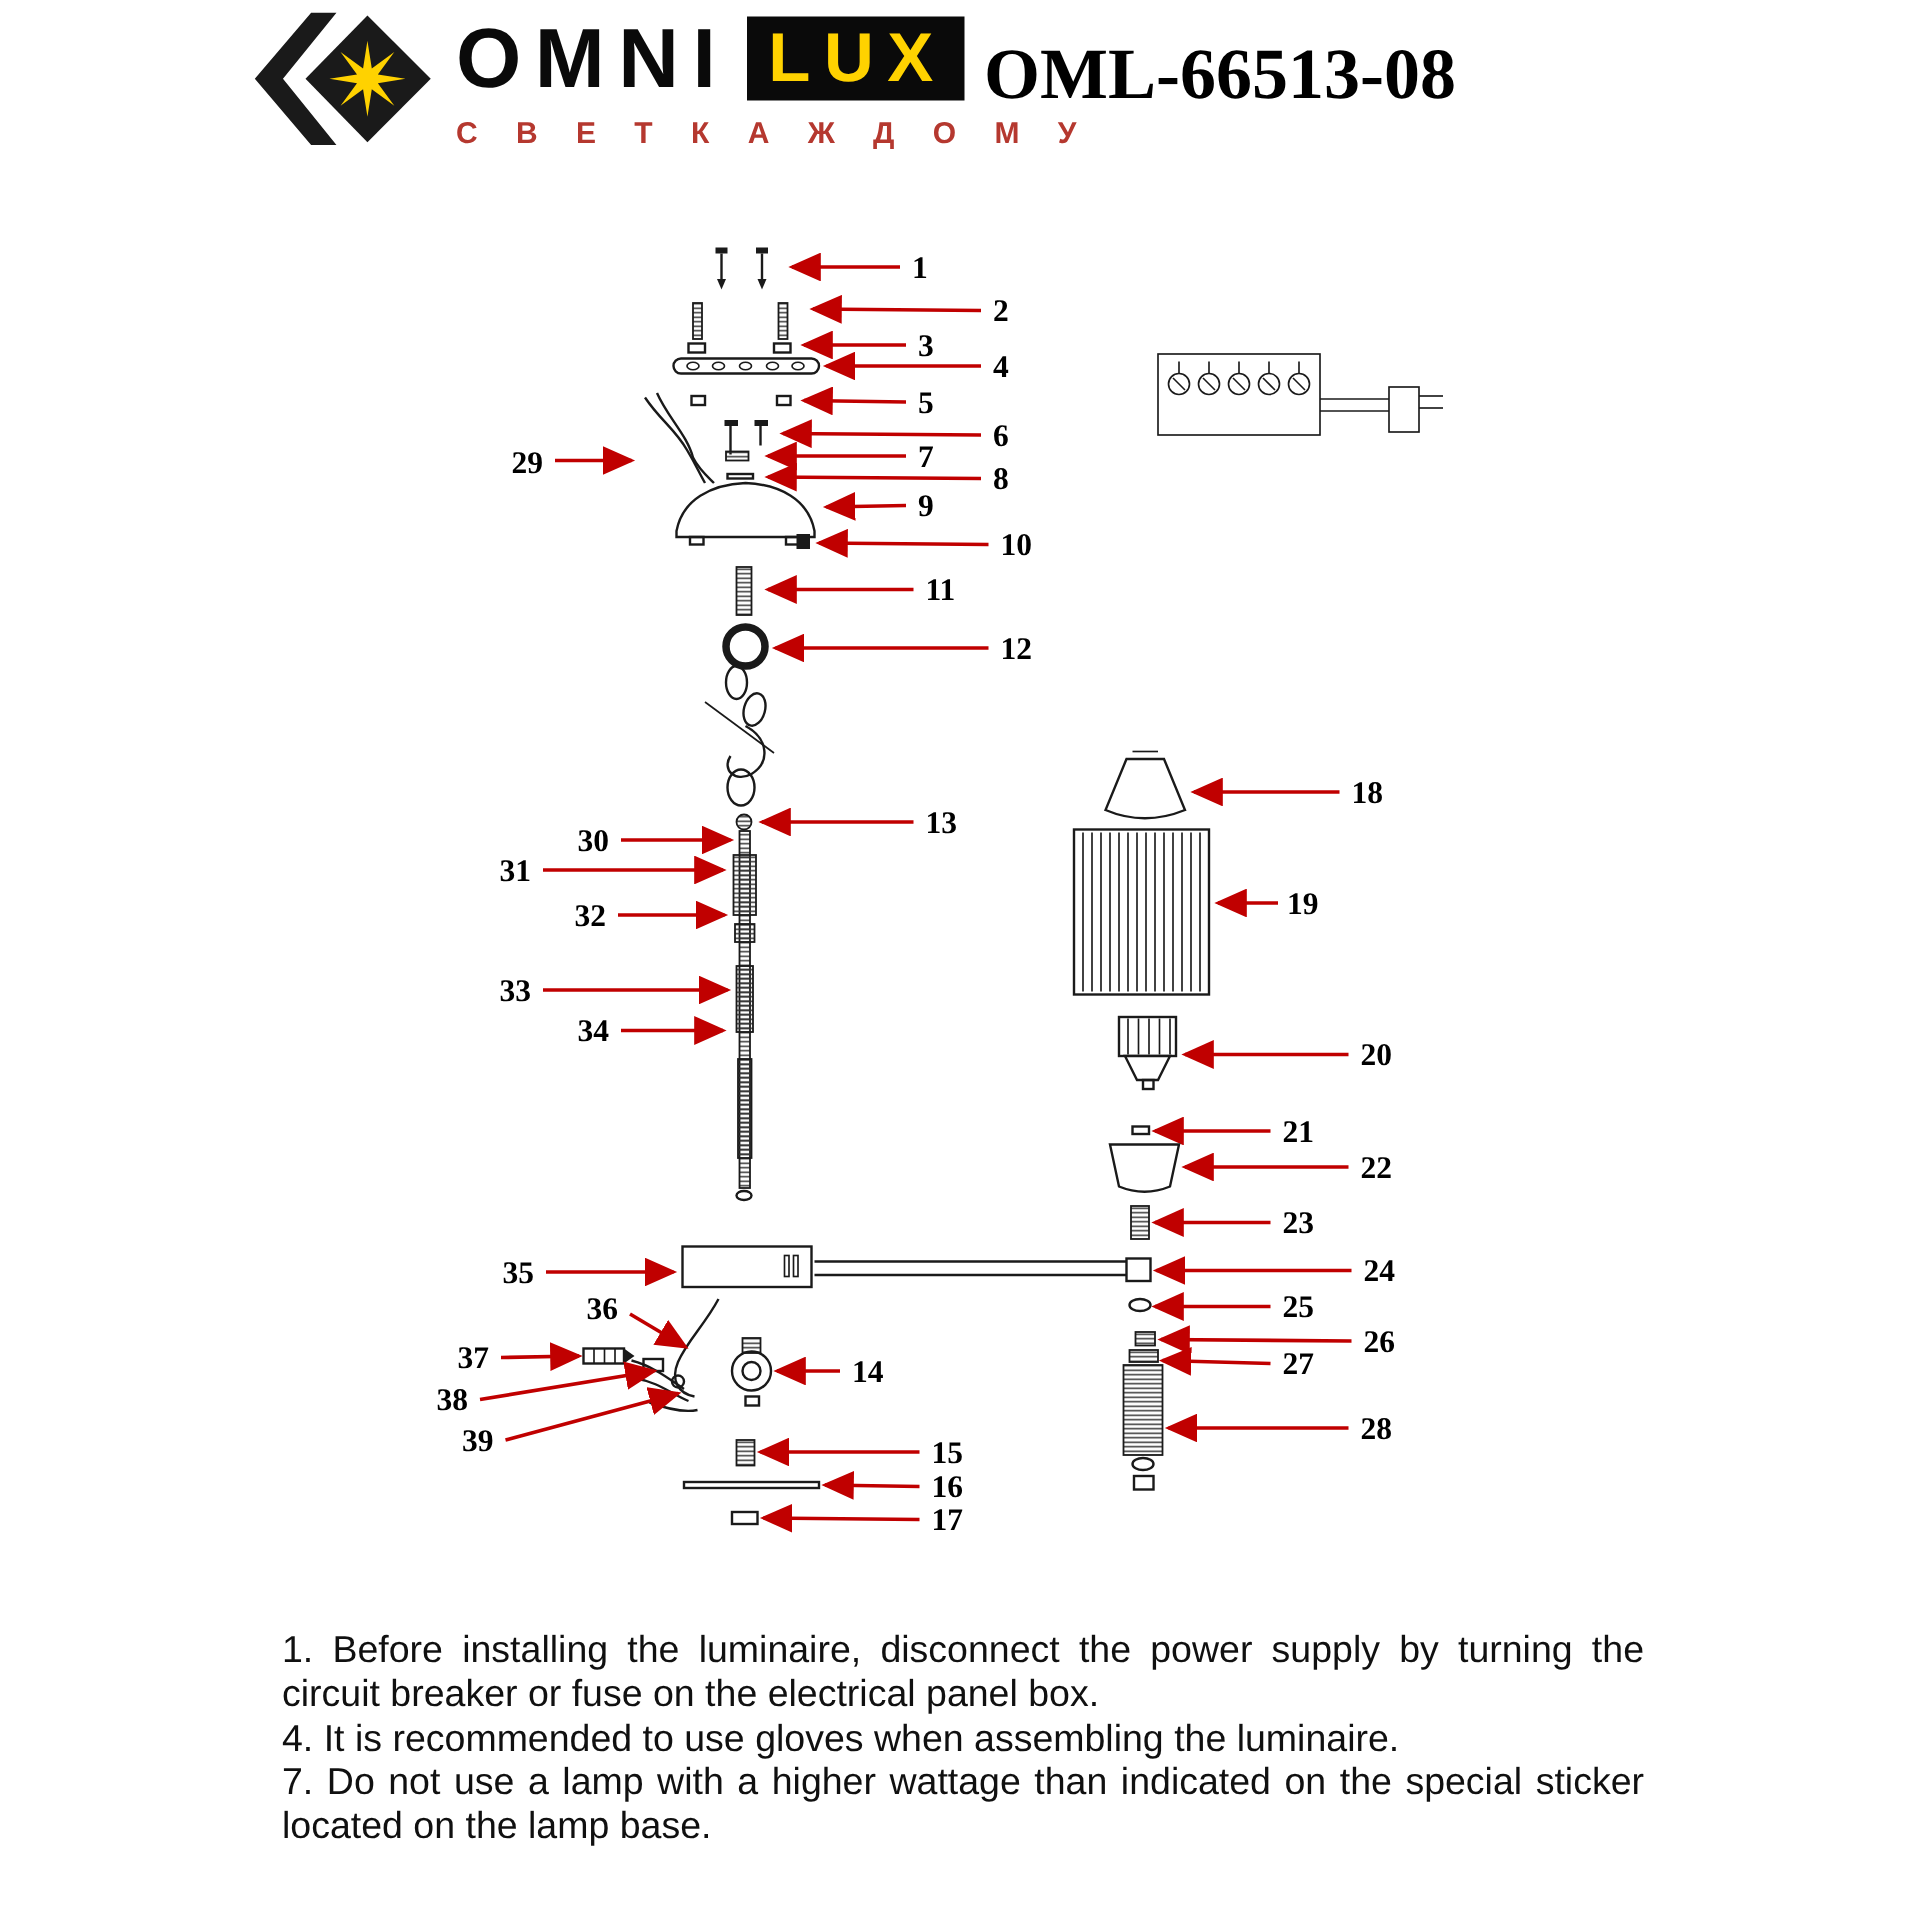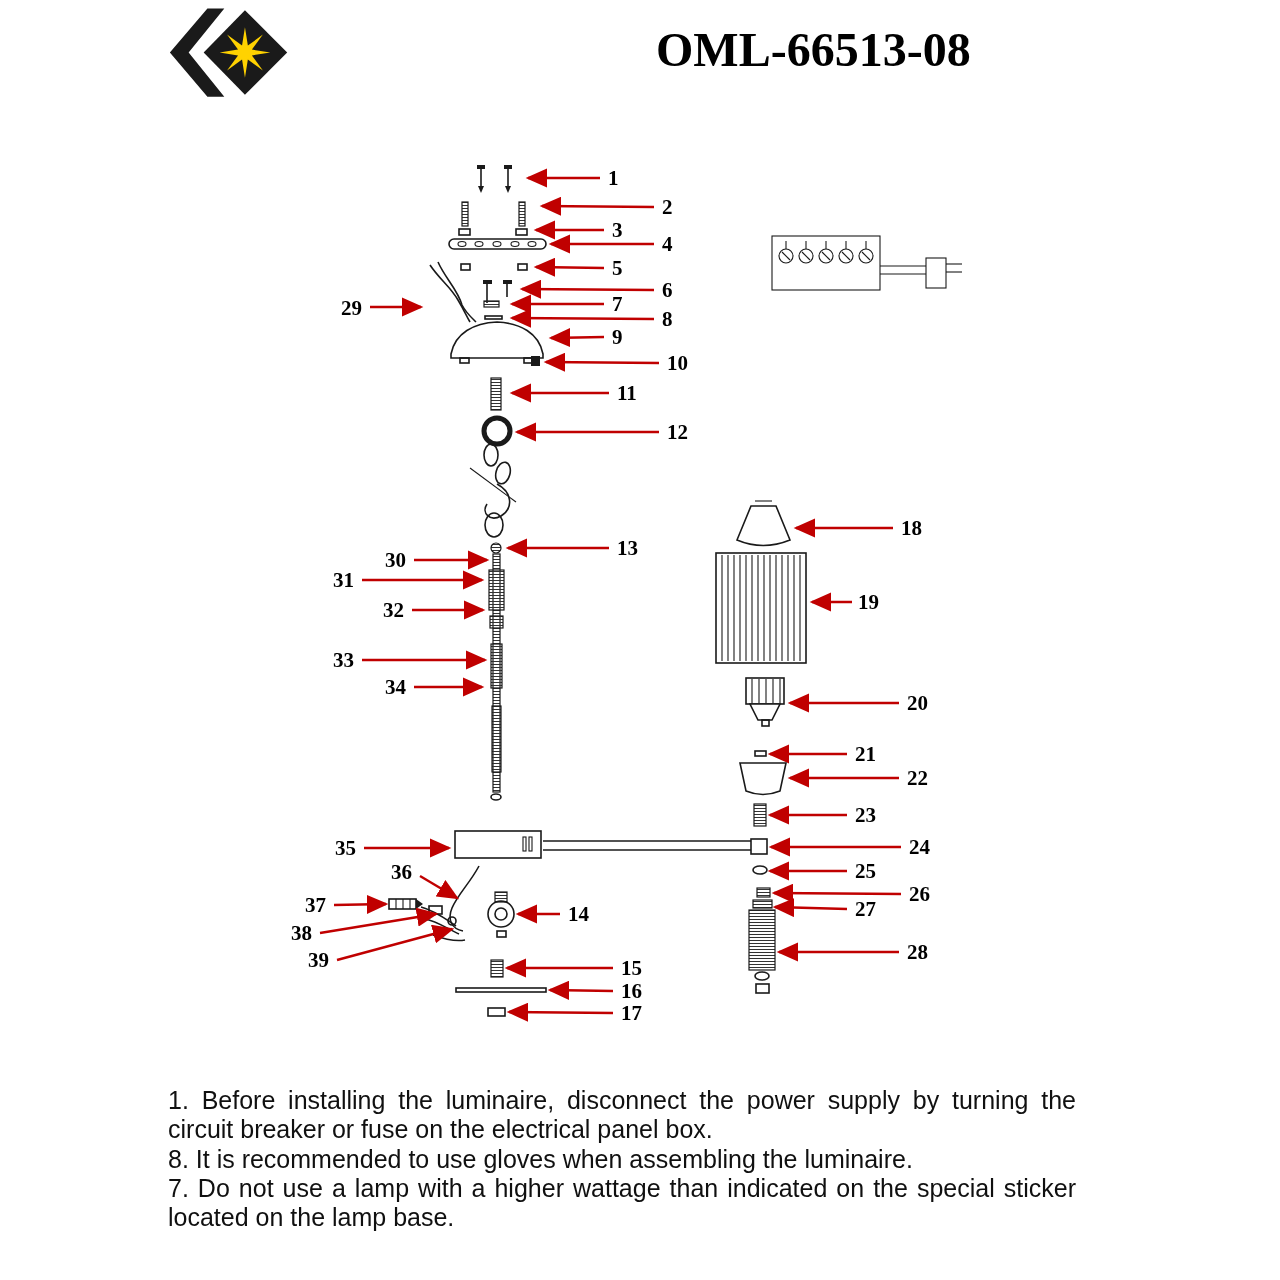--- a/index.html
+++ b/index.html
@@ -31,36 +31,43 @@
   .ol  { stroke:#1a1a1a; fill:none; stroke-width:1.6; }
   .olt { stroke:#1a1a1a; fill:none; stroke-width:1.1; }
   .fl  { fill:#1a1a1a; stroke:none; }
   .wh  { fill:#ffffff; stroke:#1a1a1a; stroke-width:1.6; }
   .ht  { fill:url(#hatch); stroke:#1a1a1a; stroke-width:1.2; }
   .arrow { stroke:#c00000; stroke-width:2.4; fill:none; marker-end:url(#ah); }
   .lbl  { font-family:"Liberation Serif", serif; font-weight:bold; font-size:21px; fill:#000; }
   .lblL { text-anchor:end; }
   
   .instructions {
-    position:absolute; left:168px; top:1086px; width:908px;
+    position:absolute; left:188px; top:1086px; width:908px;
     font-size:25px; color:#101010; line-height:1.17;
   }
   .instructions p { margin:0; text-align:justify; }
 </style>
 </head>
 <body>
 
 <div class="page">
 
   <div class="logo">
     <svg class="emblem" viewBox="0 0 130 95">
       <polygon class="fl" points="42,0 2,47 42,94 60,94 22,47 60,0"></polygon>
       <polygon class="fl" points="82,2 127,47 82,92 38,47"></polygon>
       <polygon fill="#ffd200" points="109,47 89.4,50.1 101.1,66.1 85.1,54.4 82,74 78.9,54.4 62.9,66.1 74.6,50.1 55,47 74.6,43.9 62.9,27.9 78.9,39.6 82,20 85.1,39.6 101.1,27.9 89.4,43.9"></polygon>
     </svg>
+    <div class="logo-text">
+      <div class="brand-row">
+        <span class="brand-omni">OMNI</span>
+        <span class="brand-lux">LUX</span>
+      </div>
+      <div class="tagline">С В Е Т   К А Ж Д О М У</div>
+    </div>
   </div>
 
   <div class="model-title">OML-66513-08</div>
 
   <svg class="diagram" width="1280" height="890" viewBox="0 0 1280 890">
     <defs>
       <pattern id="hatch" width="5" height="3" patternUnits="userSpaceOnUse">
         <path d="M0,1.5 H5" stroke="#333" stroke-width="1"></path>
       </pattern>
       <marker id="ah" markerWidth="10" markerHeight="8" refX="8" refY="4" orient="auto">
@@ -401,17 +408,17 @@
 
     <g>
       <rect class="ol" x="488" y="858" width="17" height="8"></rect>
       <line class="arrow" x1="613" y1="863" x2="509" y2="862"></line>
       <text class="lbl" x="621" y="870">17</text>
     </g>
   </svg>
 
   <div class="instructions">
     <p>1. Before installing the luminaire, disconnect the power supply by turning the circuit breaker or fuse on the electrical panel box.</p>
-    <p>8. It is recommended to use gloves when assembling the luminaire.</p>
+    <p>4. It is recommended to use gloves when assembling the luminaire.</p>
     <p>7. Do not use a lamp with a higher wattage than indicated on the special sticker located on the lamp base.</p>
   </div>
 
 </div>
 
 </body></html>

